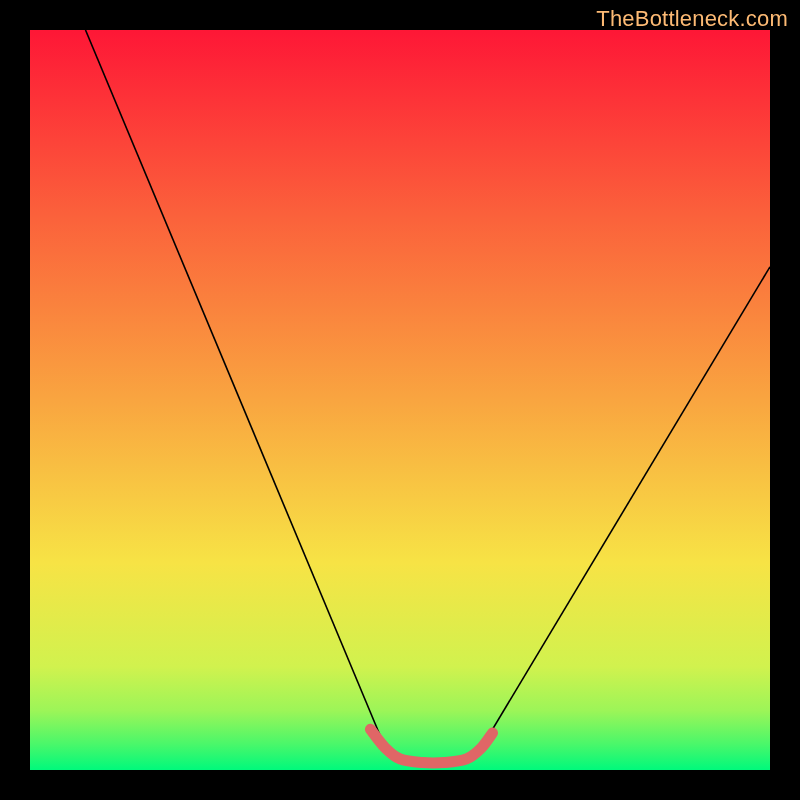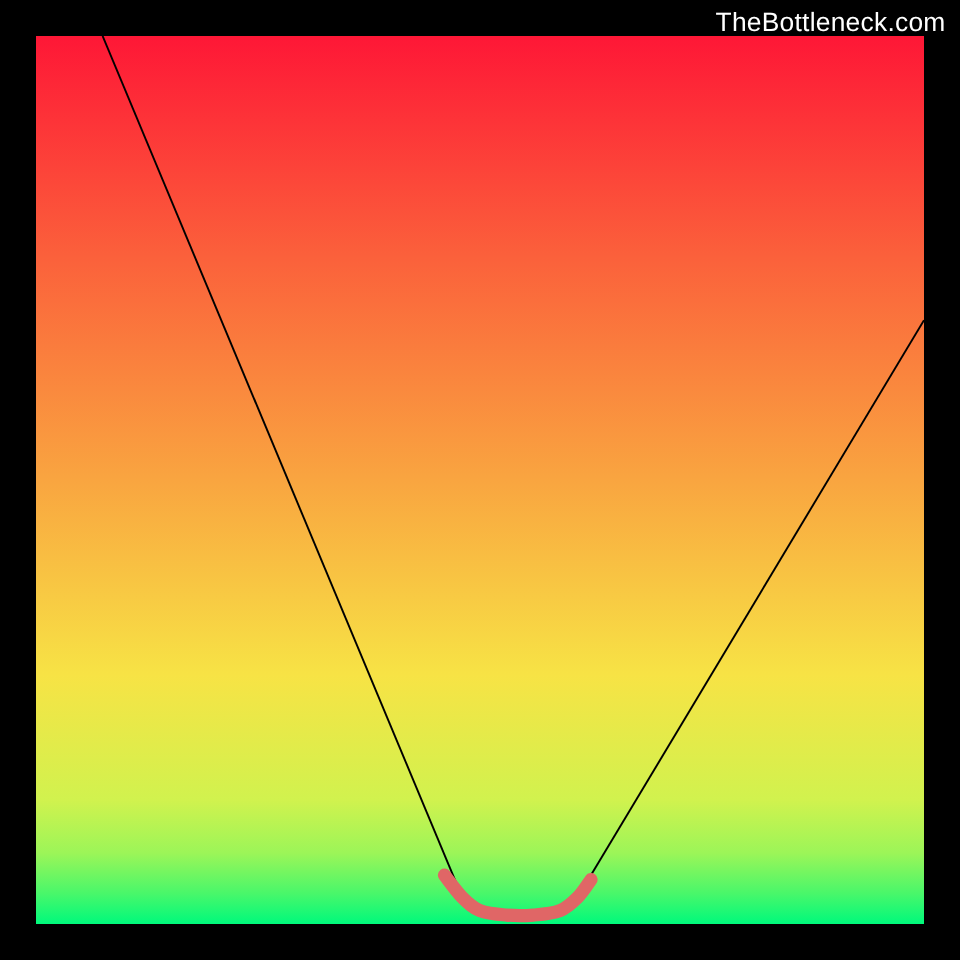--- a/index.html
+++ b/index.html
@@ -14,21 +14,21 @@
   .frame {
     position: relative;
     width: 800px;
     height: 800px;
     background: #000;
   }
   .watermark {
     position: absolute;
     top: 6px;
     right: 12px;
-    color: #ffffff;
+    color: #fdba74;
     font-size: 22px;
     font-weight: 500;
     letter-spacing: 0.2px;
     font-family: Arial, Helvetica, sans-serif;
   }
   .plot {
     position: absolute;
     left: 30px;
     top: 30px;
     width: 740px;

